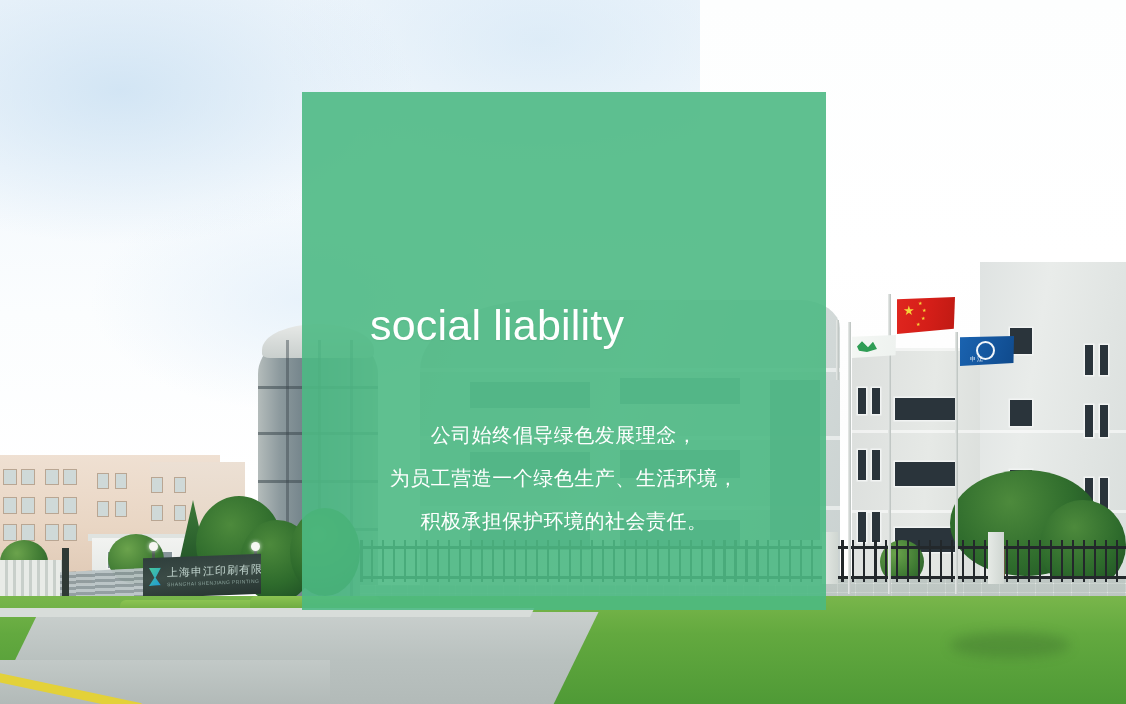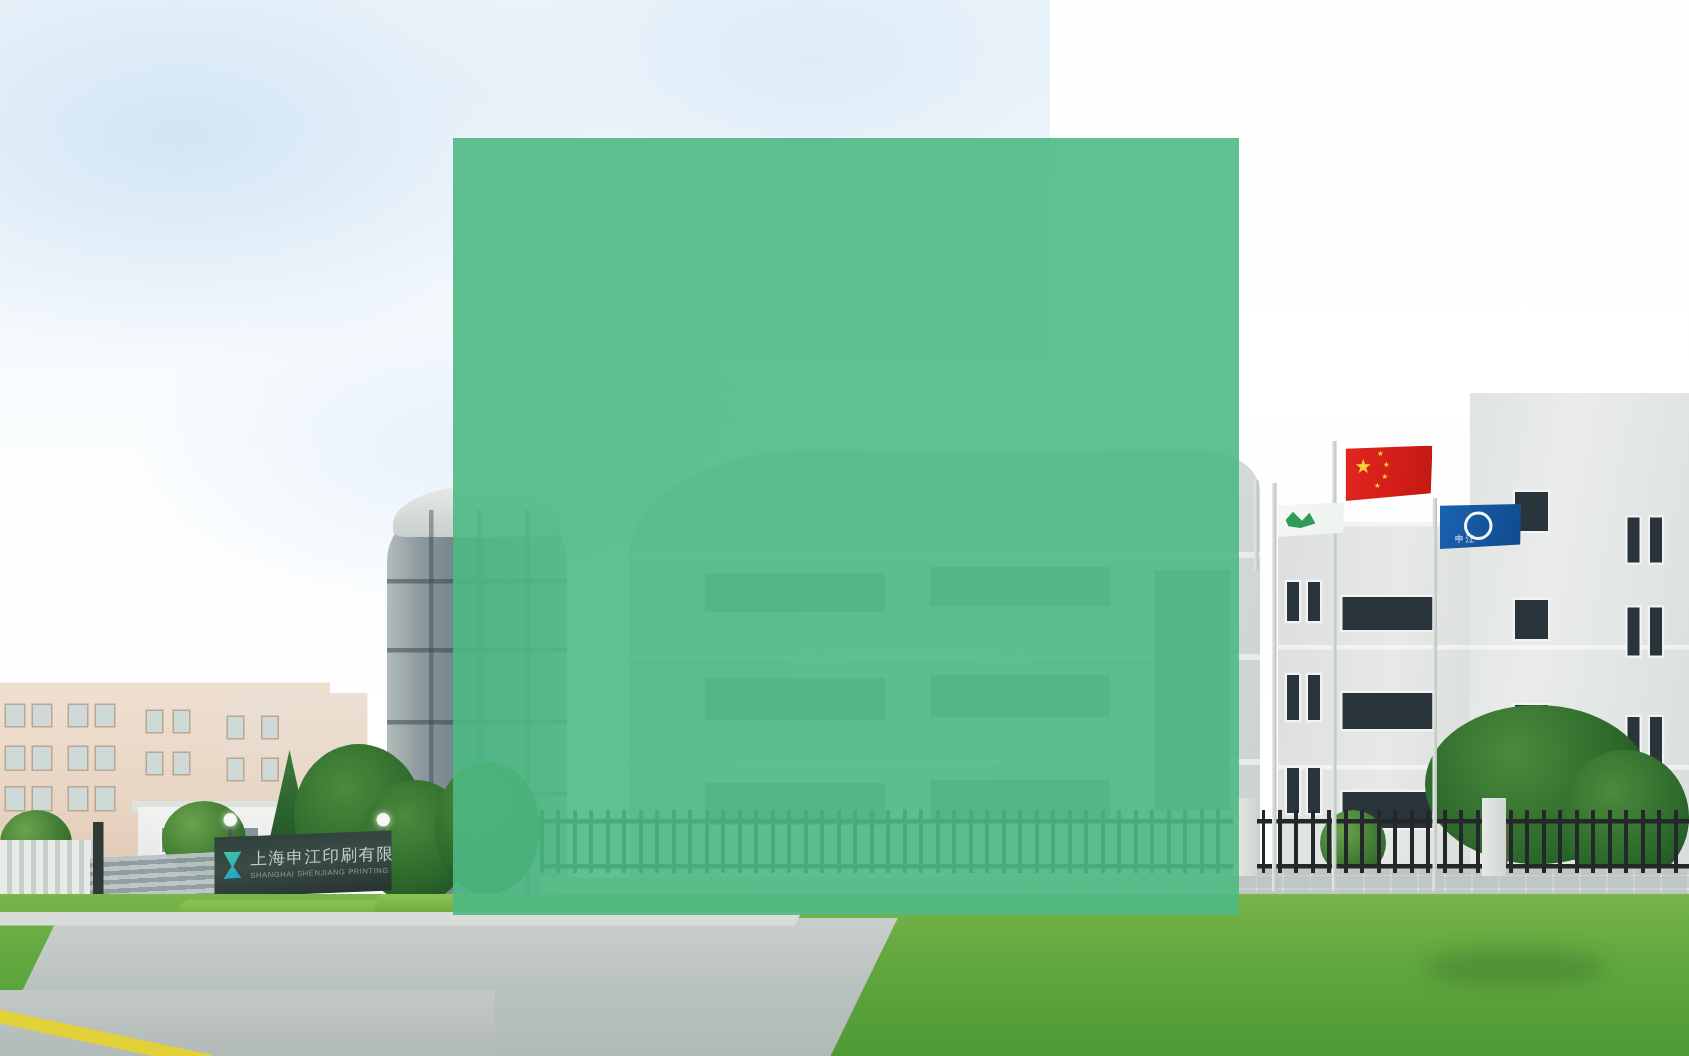--- a/index.html
+++ b/index.html
@@ -591,17 +591,23 @@
 
     <div class="flag-blue"></div>
     <div class="flag-blue-mark"></div>
     <div class="flag-blue-txt">申江</div>
   </div>
 
   <div class="overlay">
 
     <div class="headline">
       <br>
+      <span>social liability</span>
     </div>
 
+    <div class="subcopy">
+      <span class="line">公司始终倡导绿色发展理念，</span>
+      <span class="line">为员工营造一个绿色生产、生活环境，</span>
+      <span class="line">积极承担保护环境的社会责任。</span>
+    </div>
   </div>
 
 </div>
 
 </body></html>

